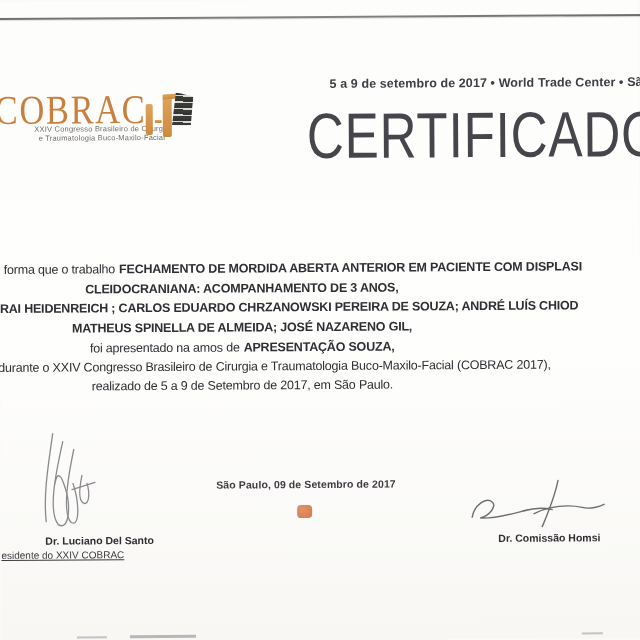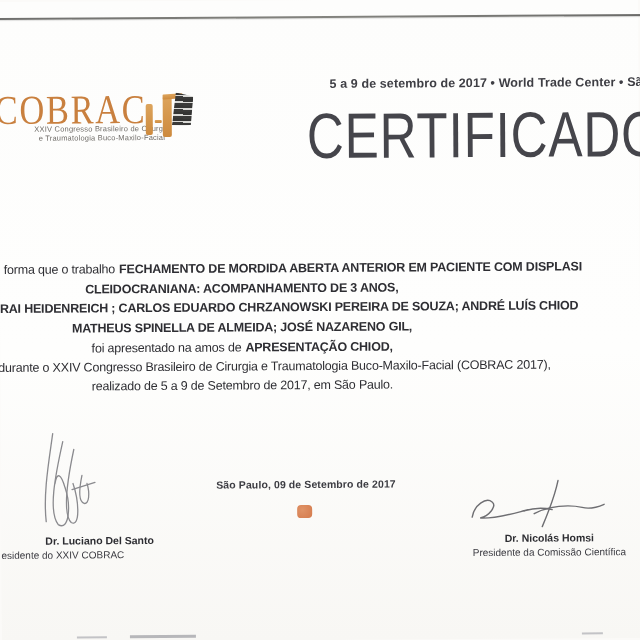--- a/index.html
+++ b/index.html
@@ -40,21 +40,21 @@
   .l3{left:0;top:300px;font-weight:700;} .l4{top:320px;font-weight:700;}
   .l5{top:340px;} .l6{left:-2px;top:359px;} .l7{top:378px;}
   .l1 .reg,.l5 .reg{margin-right:4px;}
   
   .place-date{position:absolute;left:305px;top:478px;transform:translateX(-50%);
     font-size:10.5px;font-weight:700;color:#3c3c42;white-space:nowrap;letter-spacing:.1px;}
   .seal{position:absolute;left:296px;top:505px;width:15px;height:13px;border-radius:4px;
     background:radial-gradient(circle at 35% 35%,#e09367,var(--seal-orange));}
   .sig-svg{position:absolute;}
   .sig-name{position:absolute;font-size:10.5px;font-weight:700;color:#2d2d32;white-space:nowrap;}
-  .sig-role{position:absolute;font-size:10px;color:#3a3a40;white-space:nowrap;}
+  .sig-role{position:absolute;font-size:10px;color:#3a3a40;white-space:nowrap;text-decoration:underline;}
   .ln{left:8px;top:533px;margin-left:36px;} .lr{left:0;top:548px;}
   .rn{left:548px;top:533px;transform:translateX(-50%);}
   .rr{left:548px;top:548px;transform:translateX(-50%);}
   
   .crop-mark{position:absolute;background:#c3c3c6;}
   .cm1{left:75px;top:635px;width:30px;height:2px;}
   .cm2{left:128px;top:634px;width:66px;height:3px;background:#b7b7ba;}
   .cm3{left:580px;top:634px;width:21px;height:2px;}
 </style>
 </head>
@@ -76,21 +76,21 @@
   </div>
 
   <div class="event-info">5 a 9 de setembro de 2017 • World Trade Center • São Pa</div>
   <div class="cert-title">CERTIFICADO</div>
 
   <div>
     <div class="bline l1"><span class="reg">forma que o trabalho</span><b>FECHAMENTO DE MORDIDA ABERTA ANTERIOR EM PACIENTE COM DISPLASI</b></div>
     <div class="bline l2 centered">CLEIDOCRANIANA: ACOMPANHAMENTO DE 3 ANOS,</div>
     <div class="bline l3">RAI HEIDENREICH ; CARLOS EDUARDO CHRZANOWSKI PEREIRA DE SOUZA; ANDRÉ LUÍS CHIOD</div>
     <div class="bline l4 centered">MATHEUS SPINELLA DE ALMEIDA; JOSÉ NAZARENO GIL,</div>
-    <div class="bline l5 centered"><span class="reg">foi apresentado na amos de</span><b>APRESENTAÇÃO CHIOD,</b></div>
+    <div class="bline l5 centered"><span class="reg">foi apresentado na amos de</span><b>APRESENTAÇÃO SOUZA,</b></div>
     <div class="bline l6">durante o XXIV Congresso Brasileiro de Cirurgia e Traumatologia Buco-Maxilo-Facial (COBRAC 2017),</div>
     <div class="bline l7 centered">realizado de 5 a 9 de Setembro de 2017, em São Paulo.</div>
   </div>
 
   <div class="place-date">São Paulo, 09 de Setembro de 2017</div>
   <div class="seal"></div>
 
   <svg class="sig-svg" style="left:18px;top:430px" width="82" height="102" viewBox="0 0 82 102">
     <g fill="none" stroke="#8a8a8e" stroke-width="1.3" stroke-linecap="round">
       <path d="M34,2 C30,30 24,62 27,90"></path>
@@ -104,20 +104,19 @@
   <div class="sig-role lr">esidente do XXIV COBRAC</div>
 
   <svg class="sig-svg" style="left:463px;top:478px" width="148" height="56" viewBox="0 0 148 56">
     <g fill="none" stroke="#6e6e72" stroke-width="1.4" stroke-linecap="round">
       <path d="M8,40 C10,28 22,20 28,25 C33,29 25,39 16,41 C30,42 48,37 60,34"></path>
       <path d="M60,34 C70,31 80,31 88,33"></path>
       <path d="M94,4 C91,18 84,36 78,50"></path>
       <path d="M70,37 C85,29 105,28 118,31 C126,33 133,31 140,28"></path>
     </g>
   </svg>
-  <div class="sig-name rn">Dr. Nicolás Homsi</div>
-  <div class="sig-role rr">Presidente da Comissão Científica</div>
+  <div class="sig-name rn">Dr. Comissão Homsi</div>
 
   <div class="crop-mark cm1"></div>
   <div class="crop-mark cm2"></div>
   <div class="crop-mark cm3"></div>
 
 </div>
 
 </body></html>

